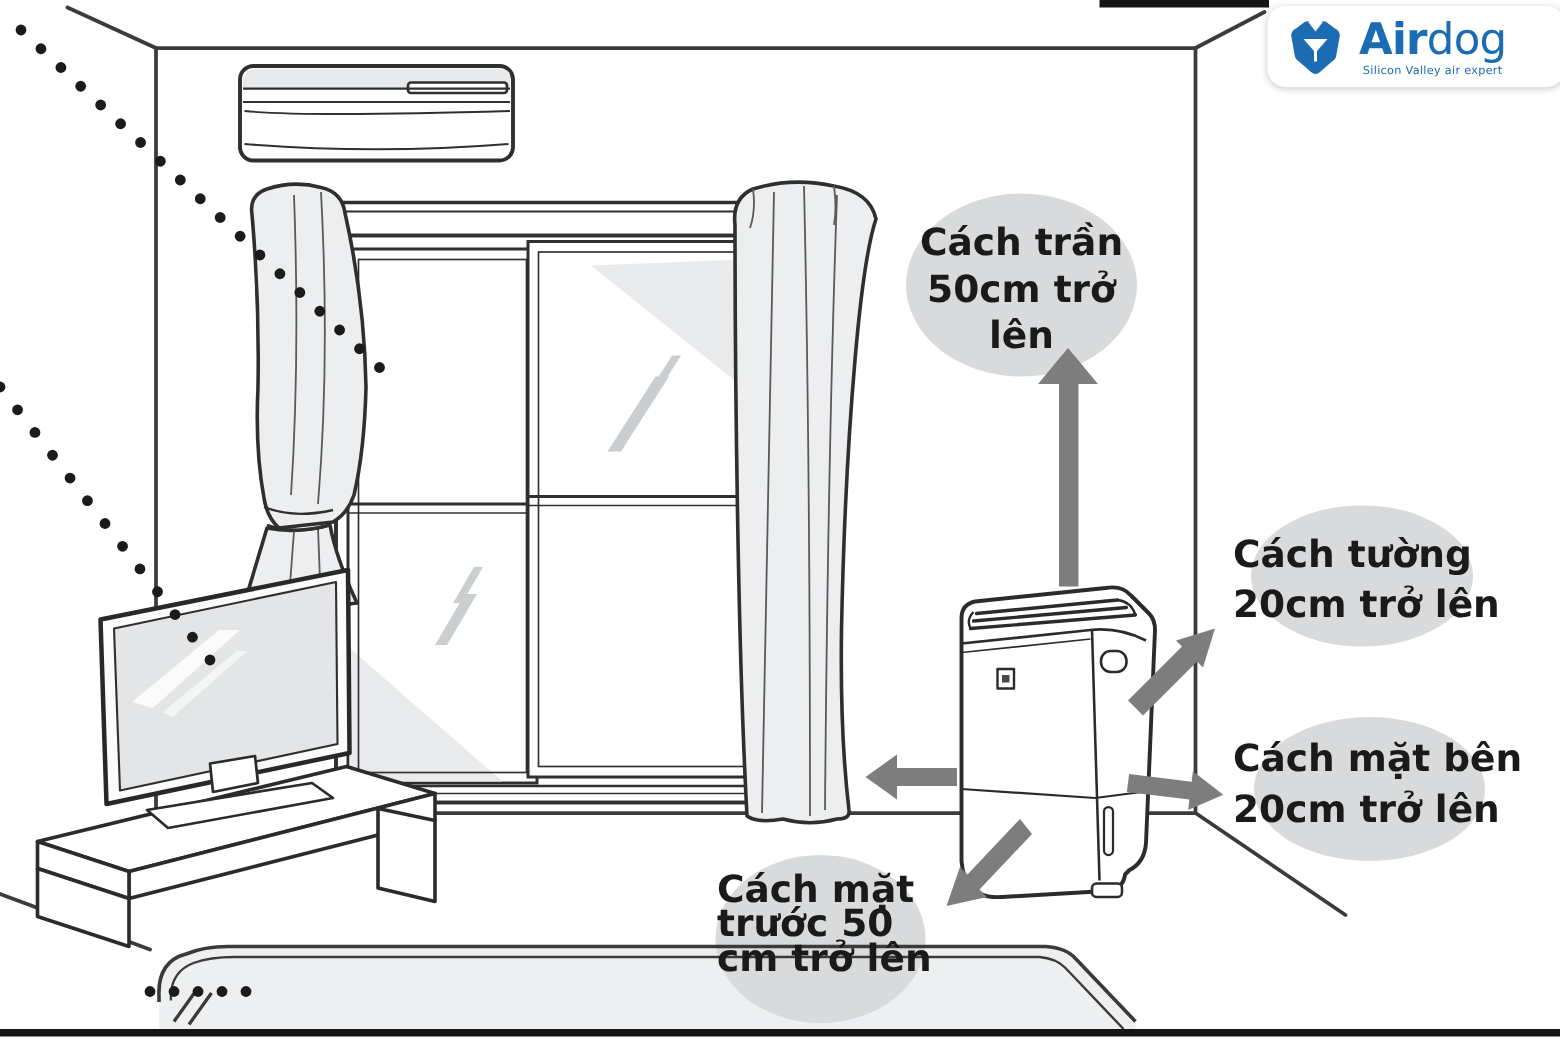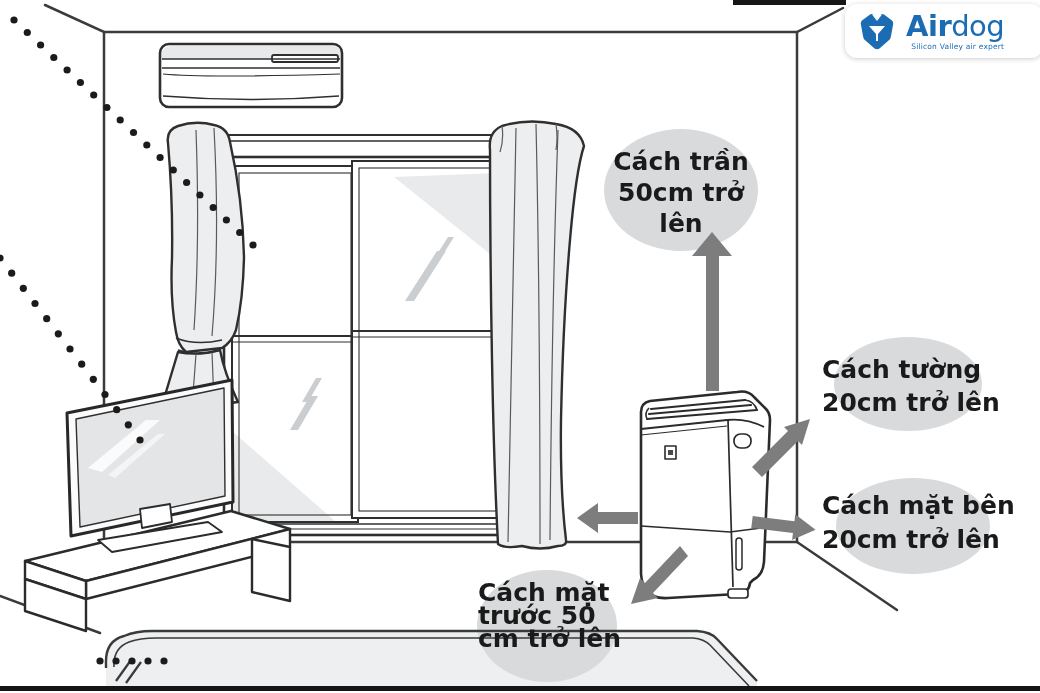--- a/index.html
+++ b/index.html
@@ -8,21 +8,21 @@
     font-family:"DejaVu Sans","Liberation Sans",sans-serif;
   }
   #scene{position:absolute;left:0;top:0}
   .lbl{font-family:"DejaVu Sans","Liberation Sans",sans-serif;font-weight:700;font-size:25px;fill:#1a1a1a}
   .topline{position:absolute;left:733px;top:0;width:113px;height:5px;background:#161616}
   .logo{
     position:absolute;top:4px;left:845px;width:198px;height:54px;background:#ffffff;
     border-radius:12px;box-shadow:0 1px 5px rgba(0,0,0,.20);
     display:flex;align-items:center;gap:7px;padding:0 8px 0 12px;box-sizing:border-box;
   }
-  .logo-text{display:flex;flex-direction:column;align-items:flex-end}
+  .logo-text{display:flex;flex-direction:column;align-items:center}
   .logo-word{font-size:29px;line-height:1;color:#1c6cb4;letter-spacing:-0.5px;white-space:nowrap}
   .logo-word .air{font-weight:700}
   .logo-word .dog{font-weight:400}
   .tagline{font-size:7.5px;color:#1c6cb4;letter-spacing:.2px;margin-top:1px}
 </style>
 </head>
 <body>
 
 <svg id="scene" width="1040" height="693" viewBox="0 0 1040 693">
 

